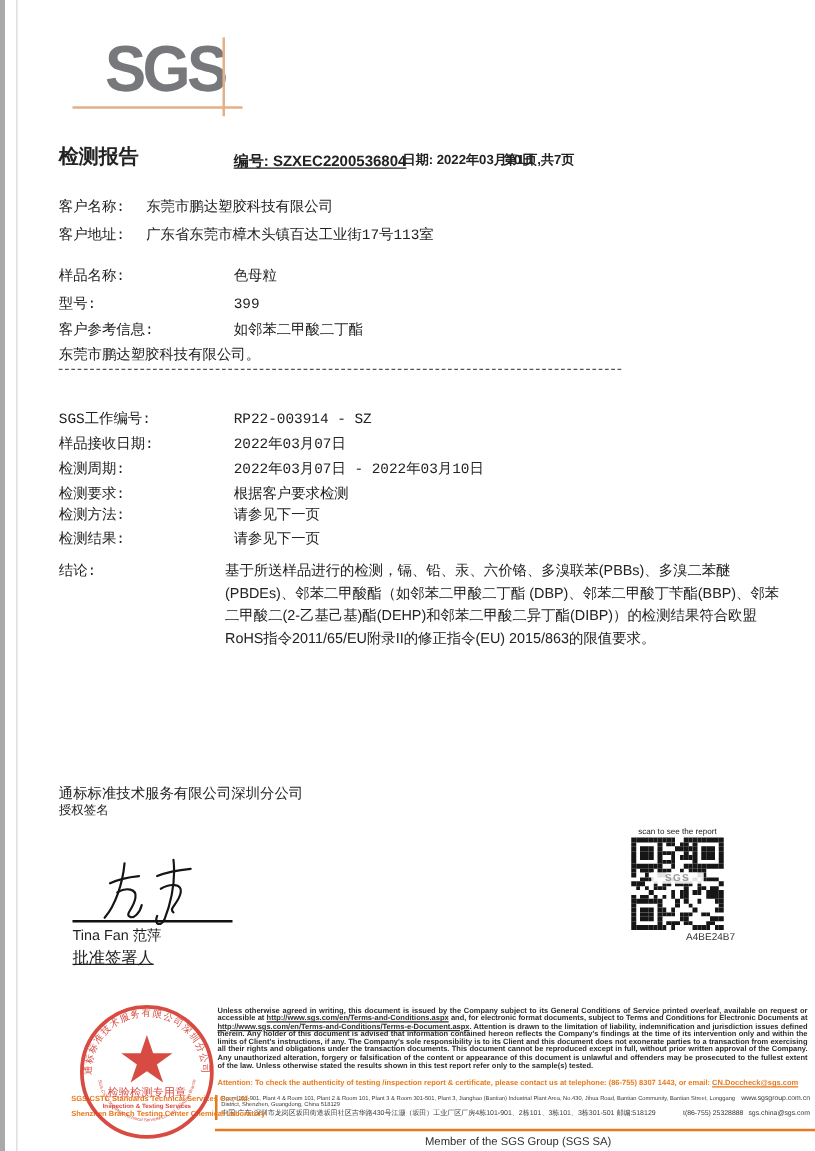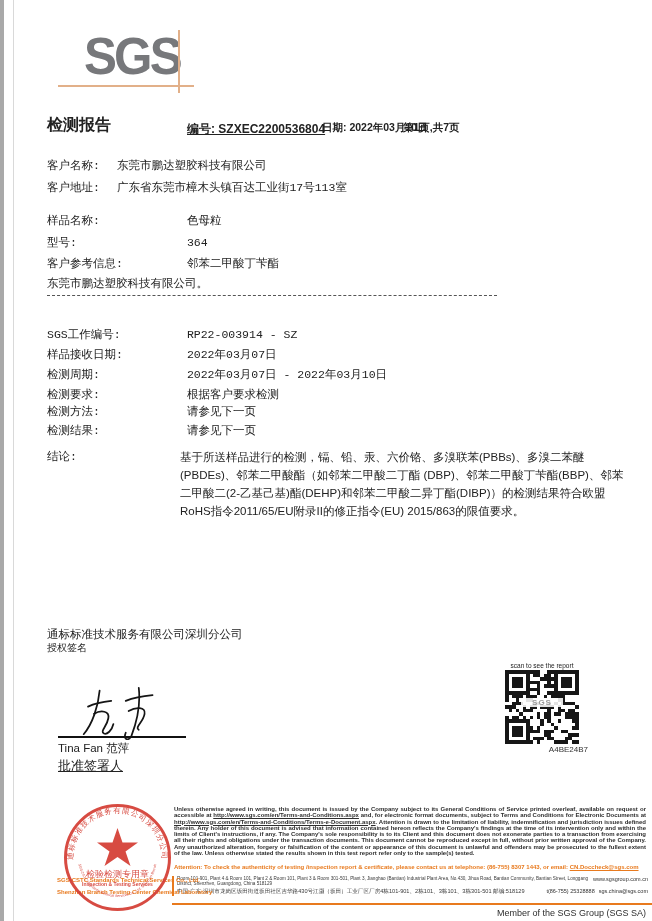--- a/index.html
+++ b/index.html
@@ -47,21 +47,21 @@
   #legal .link{text-decoration:underline;}
   #attention{left:174px;top:864px;width:472px;font-size:6px;line-height:6.3px;font-weight:700;}
   #attention .link{text-decoration:underline;}
   #addr-block{left:172px;top:876px;width:476px;border-left:2px solid;padding-left:3px;box-sizing:border-box;}
   .addr-row{display:flex;align-items:flex-start;margin-bottom:2px;}
   .addr-left{flex:1;color:#3a3a3a;}
   #addr-en{font-size:4.6px;line-height:5px;}
   #addr-cn{font-size:5.6px;line-height:6px;}
   .addr-right{white-space:nowrap;margin-left:4px;font-size:5.5px;color:#333;}
   #footer-hline{left:172px;top:903px;width:480px;height:2px;}
-  #member{left:340px;top:908px;width:306px;text-align:right;font-size:9px;color:#2e2e2e;}
+  #member{left:340px;top:908px;width:306px;text-align:left;font-size:9px;color:#2e2e2e;}
   
   #company-en-1{left:57px;top:877px;font-size:6px;font-weight:700;}
   #company-en-2{left:57px;top:889px;font-size:6px;font-weight:700;}
   #stamp{left:61px;top:801px;opacity:.92;}
   svg text{font-family:"Liberation Sans","DejaVu Sans",sans-serif;}
 </style>
 </head>
 <body>
 
 <div class="abs" id="side-bar"></div>
@@ -84,25 +84,25 @@
   <span class="lbl w63">客户地址:</span>
   <span>广东省东莞市樟木头镇百达工业街17号113室</span>
 </div>
 
 <div class="abs frow" style="top:213px">
   <span class="lbl w133">样品名称:</span>
   <span>色母粒</span>
 </div>
 <div class="abs frow" style="top:235px">
   <span class="lbl w133">型号:</span>
-  <span>364</span>
+  <span>399</span>
 </div>
 <div class="abs frow" style="top:256px">
   <span class="lbl w133">客户参考信息:</span>
-  <span>邻苯二甲酸丁苄酯</span>
+  <span>如邻苯二甲酸二丁酯</span>
 </div>
 <div class="abs frow" style="top:276px">东莞市鹏达塑胶科技有限公司。</div>
 <div class="abs dashes"></div>
 
 <div class="abs frow" style="top:327px">
   <span class="lbl w133">SGS工作编号:</span>
   <span>RP22-003914 - SZ</span>
 </div>
 <div class="abs frow" style="top:347px">
   <span class="lbl w133">样品接收日期:</span>

